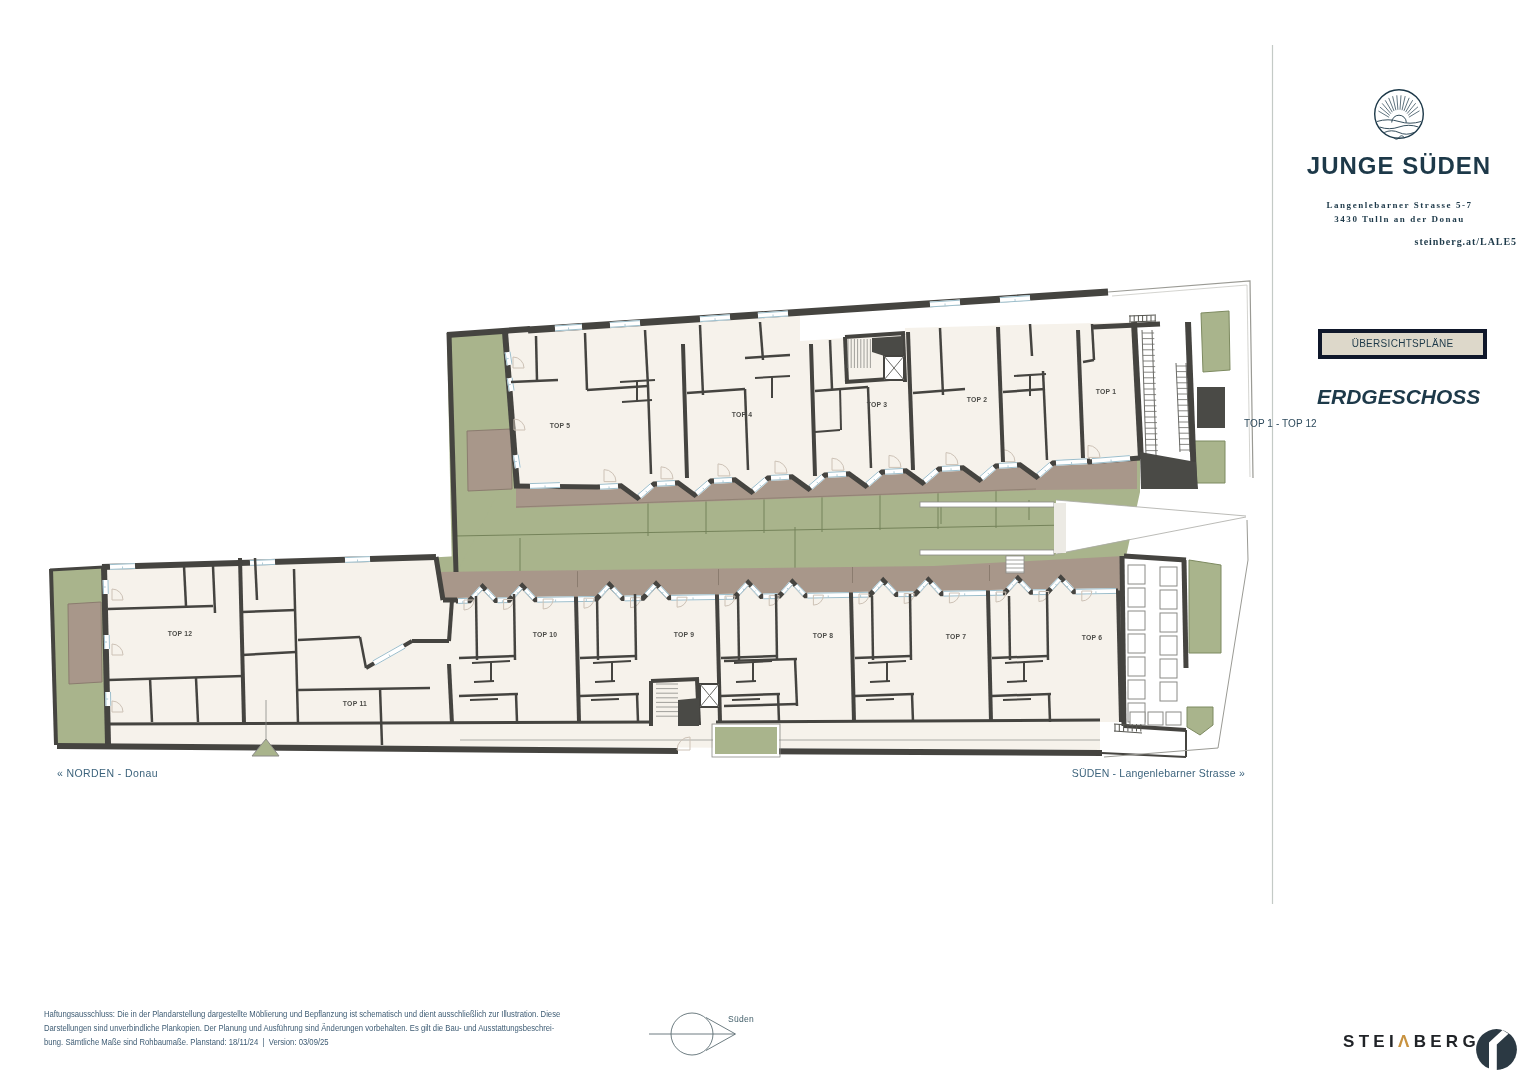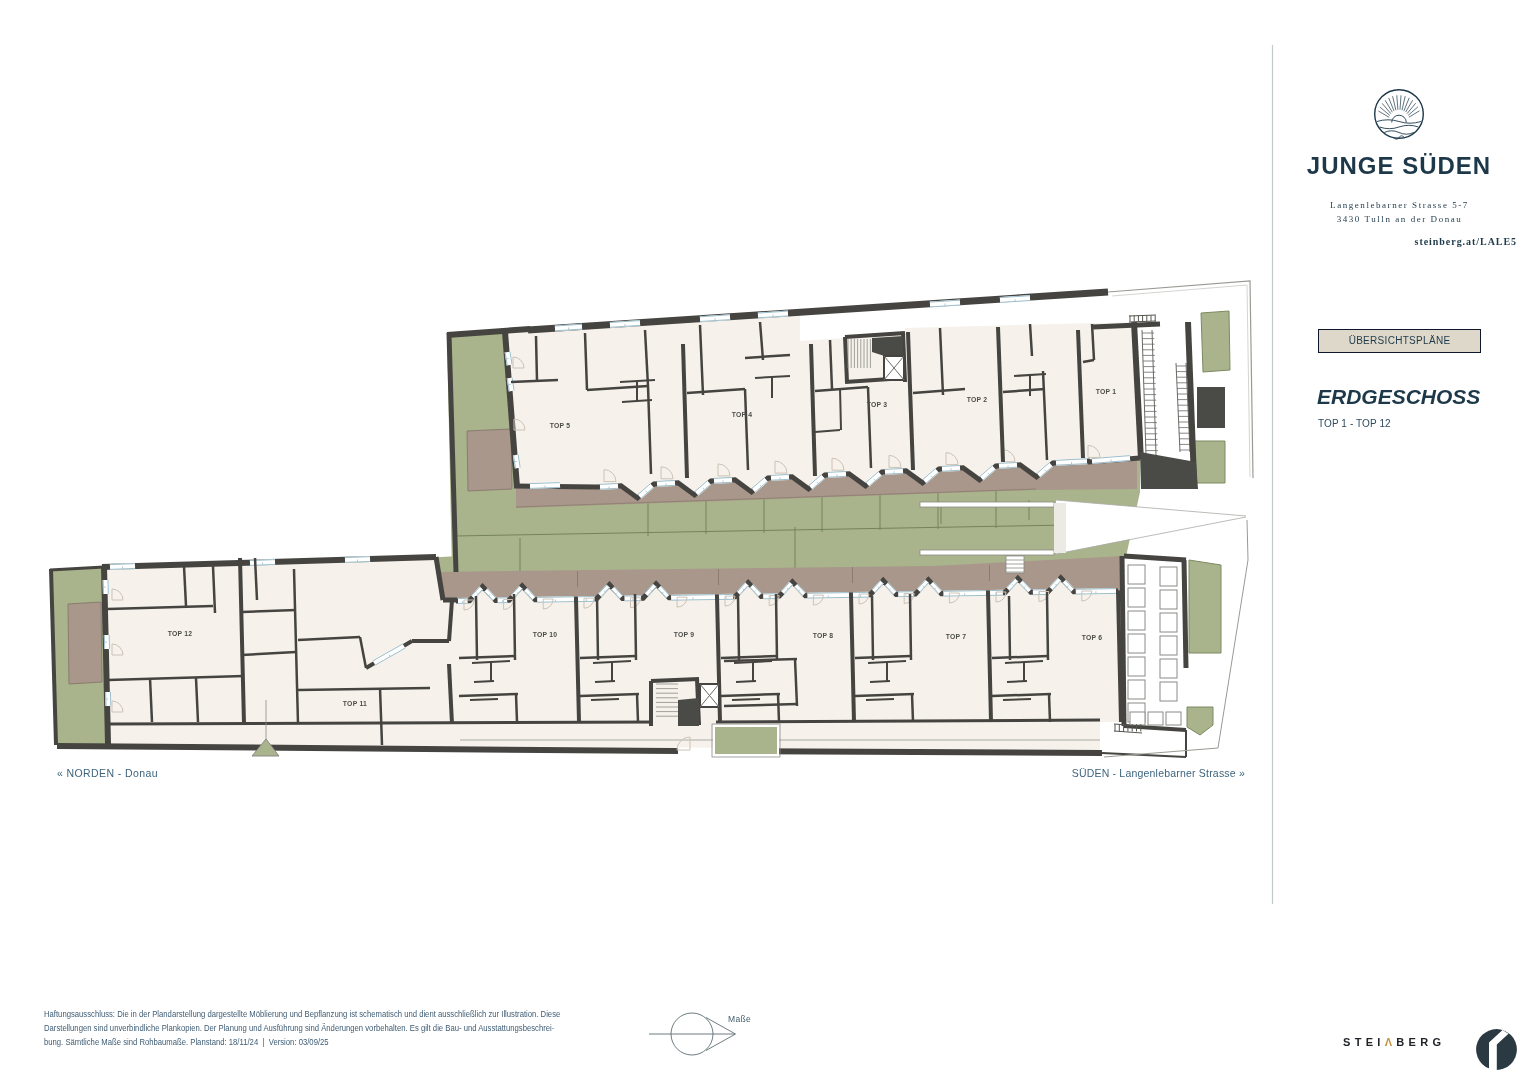--- a/index.html
+++ b/index.html
@@ -783,27 +783,27 @@
 <line x1="649" y1="1034" x2="735" y2="1034" stroke="#5d6e74" stroke-width="0.9"></line>
 <line x1="706" y1="1017.5" x2="735.5" y2="1034" stroke="#5d6e74" stroke-width="0.9"></line>
 <line x1="706" y1="1050.5" x2="735.5" y2="1034" stroke="#5d6e74" stroke-width="0.9"></line>
 
 <circle cx="1496.5" cy="1049.5" r="20.4" fill="#2b3943"></circle>
 <path d="M1489,1071 L1489,1042.5 L1502.5,1030 L1508.5,1033.8 L1496.8,1044.5 L1496.8,1071 Z" fill="#ffffff"></path>
 </svg>
 
 <div class="abs" style="left:1399px;top:154px;transform:translateX(-50%);white-space:nowrap;font-size:24px;line-height:24px;font-weight:bold;letter-spacing:1px;color:#1d3949;">JUNGE SÜDEN</div>
 
-<div class="abs" style="left:1282px;top:199px;width:235px;text-align:center;font-family:'Liberation Serif',serif;font-size:9px;letter-spacing:1.55px;color:#1d3949;line-height:13.7px;">Langenlebarner Strasse 5-7<br>3430 Tulln an der Donau</div>
+<div class="abs" style="left:1282px;top:199px;width:235px;text-align:center;font-family:'Liberation Serif',serif;font-size:9px;letter-spacing:1.55px;color:#1d3949;line-height:13.7px;font-weight:bold;">Langenlebarner Strasse 5-7<br>3430 Tulln an der Donau</div>
 
 <div class="abs" style="left:1282px;top:236px;width:235px;text-align:right;font-family:'Liberation Serif',serif;font-size:10px;font-weight:bold;letter-spacing:0.95px;color:#1d3949;">steinberg.at/LALE5</div>
 
-<div class="abs" style="left:1318px;top:329px;width:161px;height:22px;background:#ddd8ca;border:1px solid #0f172a;text-align:center;line-height:22px;font-size:10px;letter-spacing:0.3px;color:#1d3949;">ÜBERSICHTSPLÄNE</div>
+<div class="abs" style="left:1318px;top:329px;width:161px;height:22px;background:#ddd8ca;border:4px solid #0f172a;text-align:center;line-height:22px;font-size:10px;letter-spacing:0.3px;color:#1d3949;">ÜBERSICHTSPLÄNE</div>
 
 <div class="abs" style="left:1317px;top:386px;font-size:21px;line-height:21px;font-weight:bold;letter-spacing:0px;color:#1d3949;font-style:italic;">ERDGESCHOSS</div>
 
-<div class="abs" style="left:1318px;top:419px;font-size:10px;line-height:10px;letter-spacing:0.1px;color:#2e4a5c;">TOP 1 - TOP 12</div>
+<div class="abs" style="left:1244px;top:419px;font-size:10px;line-height:10px;letter-spacing:0.1px;color:#2e4a5c;">TOP 1 - TOP 12</div>
 
 <div class="abs" style="left:44px;top:1007px;white-space:nowrap;font-size:9.5px;line-height:13.9px;color:#3e5c74;transform:scaleX(0.81);transform-origin:left top;">Haftungsausschluss: Die in der Plandarstellung dargestellte Möblierung und Bepflanzung ist schematisch und dient ausschließlich zur Illustration. Diese<br>Darstellungen sind unverbindliche Plankopien. Der Planung und Ausführung sind Änderungen vorbehalten. Es gilt die Bau- und Ausstattungsbeschrei-<br>bung. Sämtliche Maße sind Rohbaumaße. Planstand: 18/11/24&nbsp;&nbsp;|&nbsp;&nbsp;Version: 03/09/25</div>
 
-<div class="abs" style="left:728px;top:1014px;font-size:8.5px;letter-spacing:0.3px;color:#44606b;">Maße</div>
-
-<div class="abs" style="left:1343px;top:1036px;font-size:11px;line-height:12.5px;font-weight:bold;letter-spacing:4.3px;color:#202327;">STEI<span style="color:#c8923f;">Λ</span>BERG</div>
+<div class="abs" style="left:728px;top:1014px;font-size:8.5px;letter-spacing:0.3px;color:#44606b;">Süden</div>
+
+<div class="abs" style="left:1343px;top:1036px;font-size:17px;line-height:12.5px;font-weight:bold;letter-spacing:4.3px;color:#202327;">STEI<span style="color:#c8923f;">Λ</span>BERG</div>
 
 </body></html>

